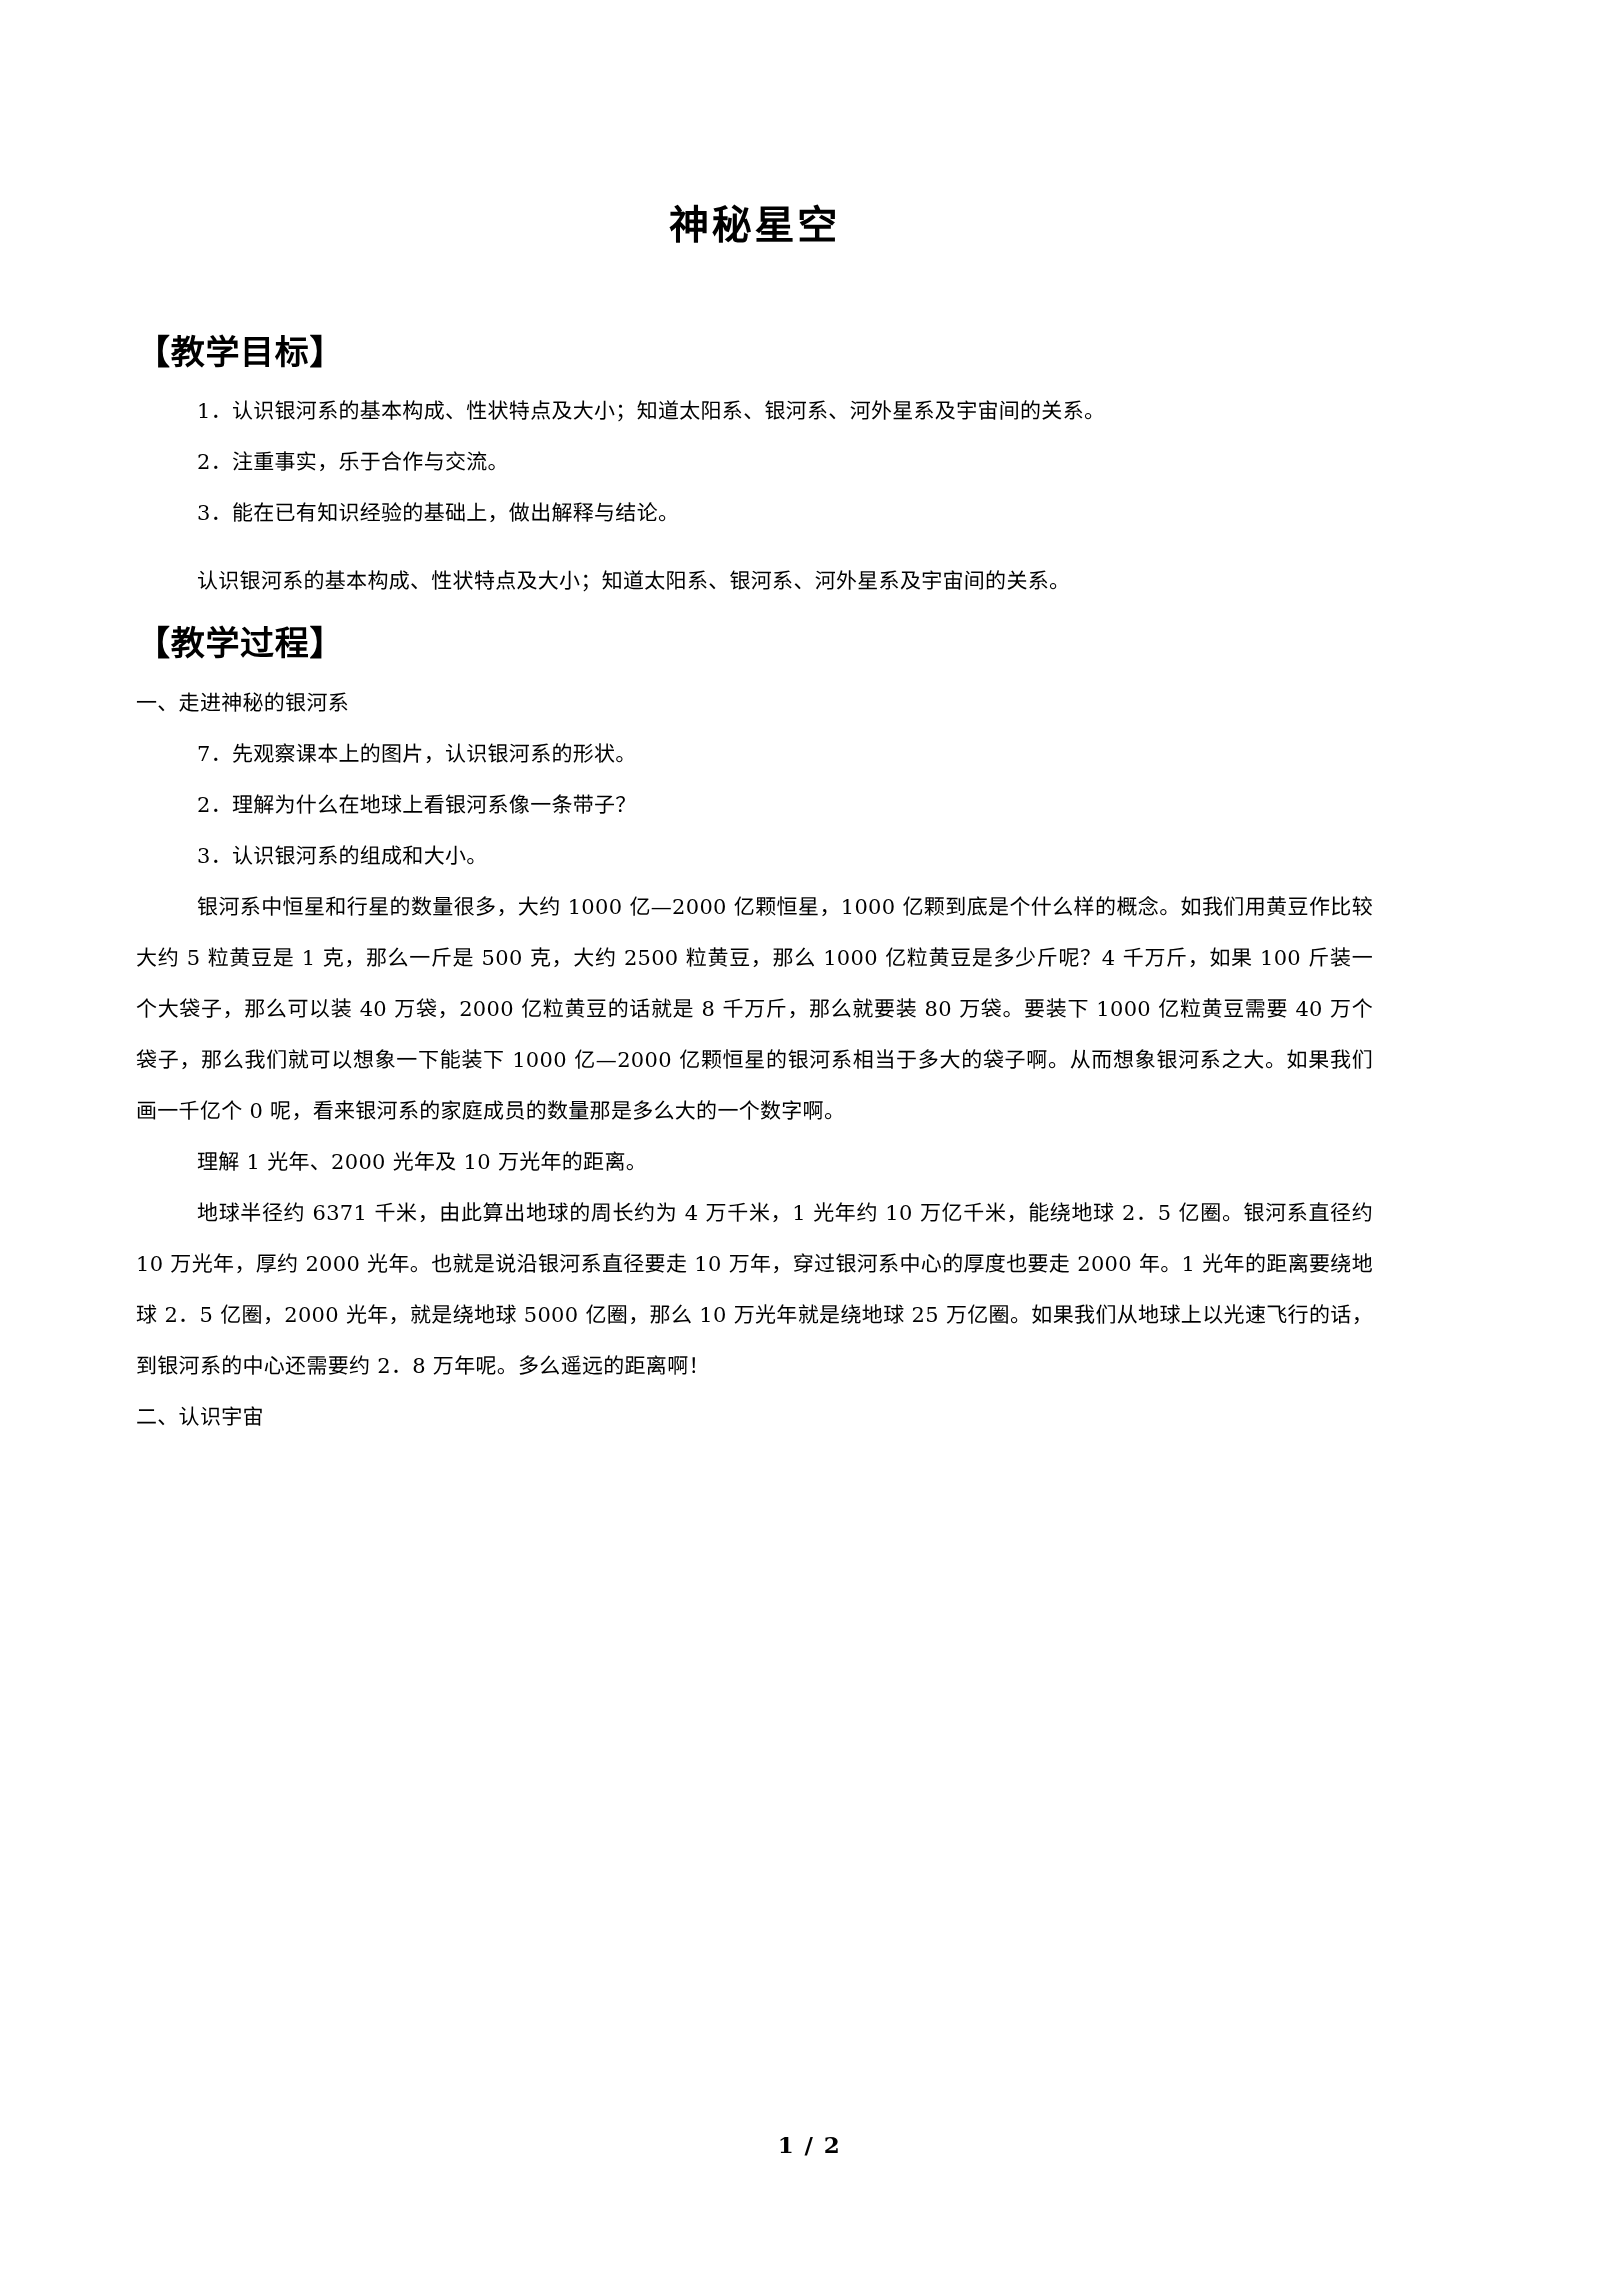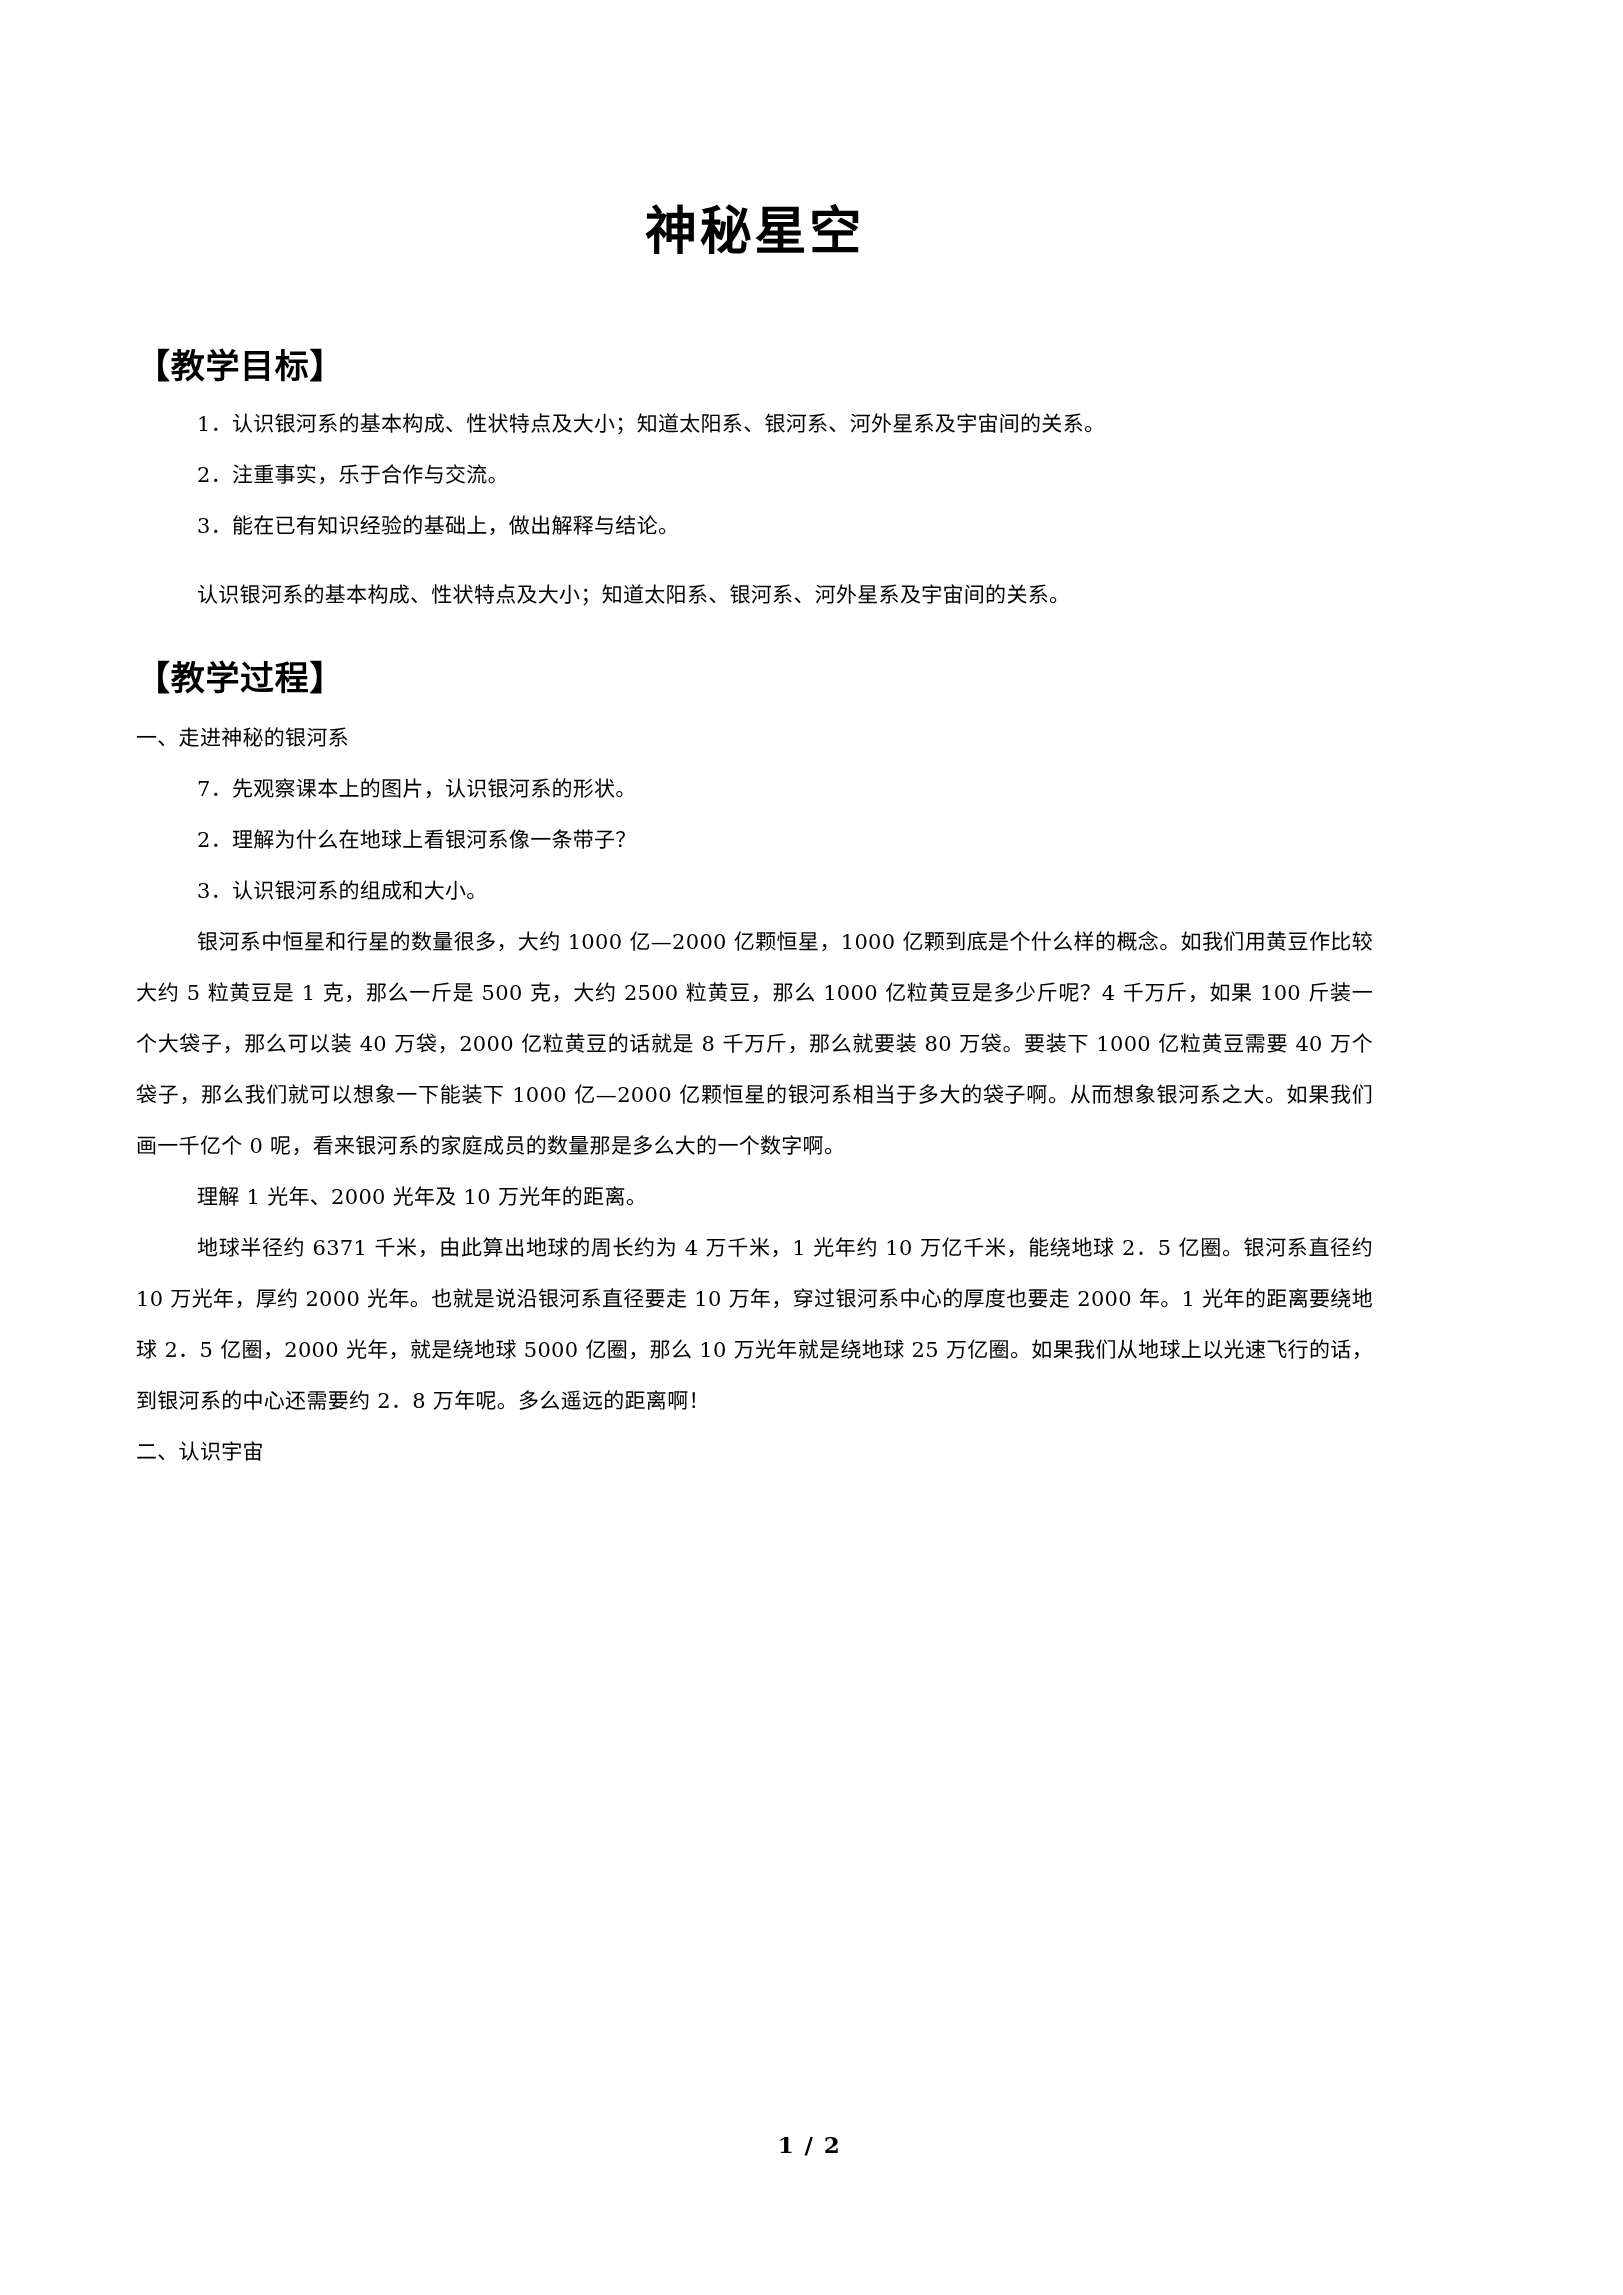--- a/index.html
+++ b/index.html
@@ -22,41 +22,41 @@
     overflow: hidden;
   }
   .content {
     position: absolute;
     left: 136px;
     top: 0;
     width: 1237px;
   }
   .doc-title {
     text-align: center;
-    font-size: 52px;
+    font-size: 40px;
     font-weight: bold;
     letter-spacing: 2.7px;
     margin: 0;
     padding-top: 202px;
     line-height: 1.15;
     font-family: "DejaVu Sans", "Liberation Sans", sans-serif;
   }
   .section-heading {
     font-size: 34px;
     font-weight: bold;
     margin: 0;
     padding: 0;
     line-height: 1.0;
     letter-spacing: 0.7px;
     font-family: "DejaVu Sans", "Liberation Sans", sans-serif;
     white-space: nowrap;
   }
   .sec-goals   { margin-top: 90px; font-family: Liberation Mono, monospace; }
   .sec-key     { margin-top: 41px; }
-  .sec-process { margin-top: 40px; }
+  .sec-process { margin-top: 19px; }
 
   p.body-text {
     font-size: 21px;
     line-height: 51px;
     margin: 0;
     padding: 0;
     text-align: justify;
     text-justify: inter-ideograph;
     letter-spacing: 0.3px;
   }

